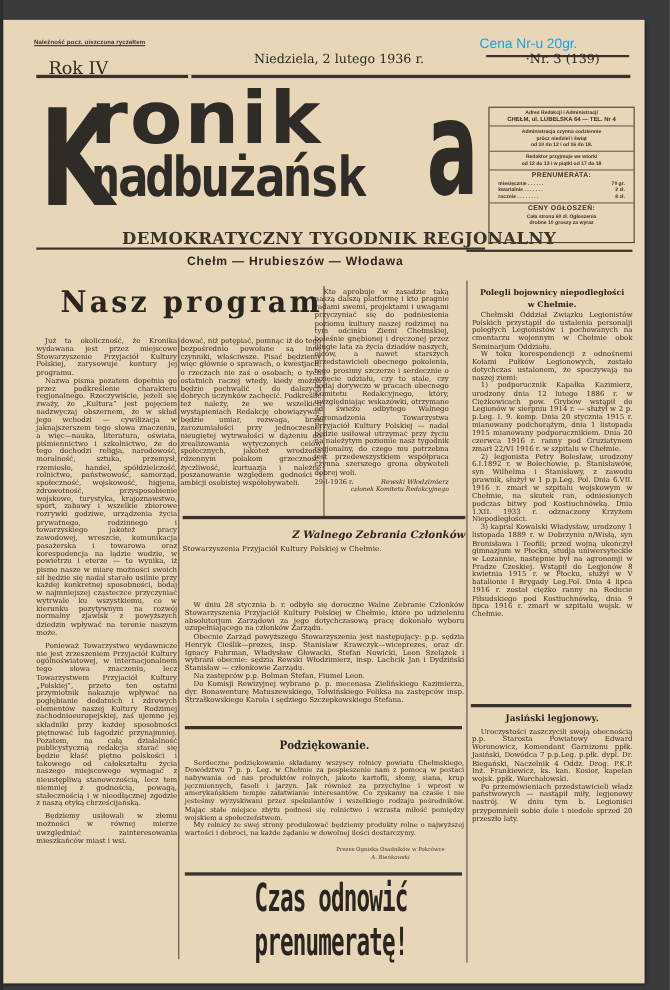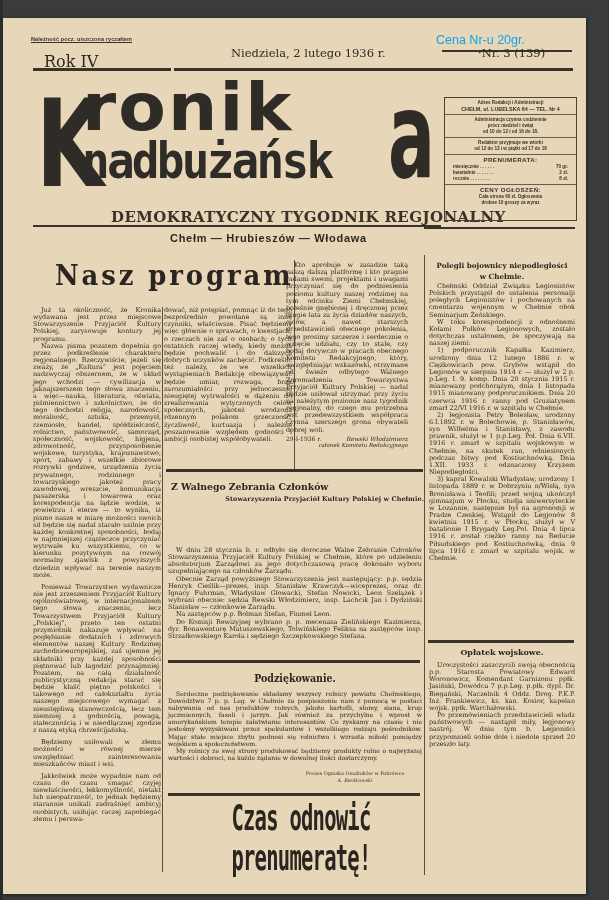--- a/index.html
+++ b/index.html
@@ -32,22 +32,22 @@
   .col{position:absolute;font-size:6.4px;line-height:7.15px;text-align:justify;color:#2e2822;}
   .col p{margin:0;text-indent:8px;}
   .col p.gap{margin-top:5px;}
   .h-nasz{left:55px;top:260px;font-size:27px;font-weight:bold;letter-spacing:3px;color:#2a2520;transform:scaleX(.96);transform-origin:left top;}
   .c1{left:33px;top:307px;width:128px;}
   .c2{left:164px;top:307px;width:128px;}
   .c3{left:286px;top:262px;width:122px;}
   .vrule{position:absolute;background:#5a4d40;width:1px;}
   .sig{font-size:5.5px;text-align:right;font-style:italic;}
   .rule-sect{position:absolute;height:3px;background:#3a332b;}
-  .h-walne{left:171px;top:481px;width:252px;text-align:left;font-size:9.3px;font-weight:bold;color:#2a2520;}
-  .h-walne2{left:166px;top:495px;width:258px;text-align:right;font-size:6.4px;font-weight:bold;color:#2a2520;letter-spacing:.1px;}
+  .h-walne{left:171px;top:481px;width:252px;text-align:right;font-size:9.3px;font-weight:bold;color:#2a2520;font-style:italic;}
+  .h-walne2{left:166px;top:495px;width:258px;text-align:left;font-size:6.4px;font-weight:normal;color:#2a2520;letter-spacing:.1px;}
   .c-walne{left:168px;top:510px;width:254px;margin-top:32px;}
   .h-podz{left:165px;top:672px;width:260px;text-align:center;font-size:10.5px;font-weight:bold;color:#2a2520;transform:scaleX(.9);}
   .c-podz{left:168px;top:690px;width:254px;font-size:6.1px;line-height:7.1px;}
   .podz-sig{left:290px;top:770px;width:130px;text-align:center;font-size:4.9px;line-height:7px;color:#3a3128;}
   .h-czas{left:176px;top:797px;width:250px;text-align:center;font-family:"DejaVu Sans Mono",monospace;font-size:27px;font-weight:bold;letter-spacing:-1px;color:#2a2520;transform:scaleX(.76) scaleY(1.3);transform-origin:center top;}
   .h-polegli{left:428px;top:260px;width:148px;text-align:center;font-size:7.2px;font-weight:bold;line-height:11px;color:#2a2520;}
   .c-pol{left:429px;top:283px;width:146px;}
   .h-oplatek{left:428px;top:647px;width:148px;text-align:center;font-size:8px;font-weight:bold;color:#2a2520;}
   .c-opl{left:429px;top:662px;width:146px;}
 </style>
@@ -114,21 +114,20 @@
 </div>
 <div class="abs rule-right-top"></div>
 
 <div class="abs h-nasz">Nasz program</div>
 
 <div class="col c1">
   <p>Już ta okoliczność, że Kronika wydawana jest przez miejscowe Stowarzyszenie Przyjaciół Kultury Polskiej, zarysowuje kontury jej programu.</p>
   <p>Nazwa pisma pozatem dopełnia go przez podkreślenie charakteru regjonalnego. Rzeczywiście, jeżeli się zważy, że „Kultura” jest pojęciem nadzwyczaj obszernem, że w skład jego wchodzi — cywilizacja w jaknajszerszem tego słowa znaczeniu, a więc—nauka, literatura, oświata, piśmiennictwo i szkolnictwo, że do tego dochodzi religja, narodowość, moralność, sztuka, przemysł, rzemiosło, handel, spółdzielczość, rolnictwo, państwowość, samorząd, społeczność, wojskowość, higjena, zdrowotność, przysposobienie wojskowe, turystyka, krajoznawstwo, sport, zabawy i wszelkie zbiorowe rozrywki godziwe, urządzenia życia prywatnego, rodzinnego i towarzyskiego jakoteż pracy zawodowej, wreszcie, komunikacja pasażerska i towarowa oraz korespodencja na lądzie wodzie, w powietrzu i eterze — to wynika, iż pismo nasze w miarę możności swoich sił będzie się nadal starało usilnie przy każdej konkretnej sposobności, bodaj w najmniejszej cząsteczce przyczyniać wytrwale ku wszystkiemu, co w kierunku pozytywnym na rozwój normalny zjawisk z powyższych dziedzin wpływać na terenie naszym może.</p>
   <p class="gap">Ponieważ Towarzystwo wydawnicze nie jest zrzeszeniem Przyjaciół Kultury ogólnoświatowej, w internacjonalnem tego słowa znaczeniu, lecz Towarzystwem Przyjaciół Kultury „Polskiej”, przeto ten ostatni przymiotnik nakazuje wpływać na pogłębianie dodatnich i zdrowych elementów naszej Kultury Rodzimej zachodnioeuropejskiej, zaś ujemne jej składniki przy każdej sposobności piętnować lub łagodzić przynajmniej. Pozatem, na całą działalność publicystyczną redakcja starać się będzie kłaść piętno polskości i takowego od całokształtu życia naszego miejscowego wymagać z nieustępliwą stanowczością, lecz tem niemniej z godnością, powagą, stałecznością i w nieodłącznej zgodzie z naszą etyką chrześcijańską.</p>
   <p class="gap">Będziemy usiłowali w złemu możności w równej mierze uwzględniać zainteresowania mieszkańców miast i wsi.</p>
-  <p class="gap">Jakkolwiek może wypadnie nam od czasu do czasu smagać czyjej niewłaściwości, lekkomyślność, nietakt lub nieopatrzność, to jednak będziemy starannie unikali zadraśnięć ambicyj osobistych, usiłując raczej zapobiegać złemu i perswa-</p>
 </div>
 <div class="vrule" style="left:162px;top:307px;height:565px;"></div>
 
 <div class="col c2">
   <p style="text-indent:0">dować, niż potępiać, pomnąc iż do tego bezpośrednio powołane są inne czynniki, właściwsze. Pisać będziemy więc głównie o sprawach, o kwestjach, o rzeczach nie zaś o osobach; o tych ostatnich raczej wtedy, kiedy można będzie pochwalić i do dalszych dobrych uczynków zachęcić. Podkreślić też należy, że we wszelkich wystąpieniach Redakcję obowiązywać będzie umiar, rozwaga, brak zarozumiałości przy jednoczesnej nieugiętej wytrwałości w dążeniu do zrealizowania wytyczonych celów społecznych, jakoteż wrodzona rdzennym polakom grzeczność, życzliwość, kurtuazja i należne poszanowanie względem godności i ambicji osobistej współobywateli.</p>
 </div>
 <div class="vrule" style="left:294px;top:260px;height:210px;"></div>
 
 <div class="col c3">
   <p>Kto aprobuje w zasadzie taką naszą dalszą platformę i kto pragnie radami swemi, projektami i uwagami przyczyniać się do podniesienia poziomu kultury naszej rodzimej na tym odcinku Ziemi Chełmskiej, boleśnie gnębionej i dręczonej przez długie lata za życia dziadów naszych, ojców, a nawet starszych przedstawicieli obecnego pokolenia, tego prosimy szczerze i serdecznie o wzięcie udziału, czy to stale, czy bodaj dorywczo w pracach obecnego Komitetu Redakcyjnego, który, uwzględniając wskazówki, otrzymane od świeżo odbytego Walnego Zgromadzenia Towarzystwa Przyjaciół Kultury Polskiej — nadal będzie usiłował utrzymać przy życiu na należytym poziomie nasz tygodnik regjonalny, do czego mu potrzebna jest przedewszystkiem współpraca czynna szerszego grona obywateli dobrej woli.</p>
@@ -165,26 +164,26 @@
 <div class="rule-sect" style="left:168px;top:793px;width:252px;"></div>
 
 <div class="abs h-czas">Czas odnowić prenumeratę!</div>
 
 <div class="vrule" style="left:424px;top:255px;height:620px;"></div>
 <div class="abs h-polegli">
   <div>Polegli bojownicy niepodległości</div>
   <div>w Chełmie.</div>
 </div>
 <div class="col c-pol">
-  <p>Chełmski Oddział Związku Legionistów Polskich przystąpił do ustalenia personalji poległych Legionistów i pochowanych na cmentarzu wojennym w Chełmie obok Seminarjum Żeńskiego.</p>
+  <p>Chełmski Oddział Związku Legionistów Polskich przystąpił do ustalenia personalji poległych Legionistów i pochowanych na cmentarzu wojennym w Chełmie obok Seminarjum Oddziału.</p>
   <p>W toku korespondencji z odnośnemi Kołami Pułków Legionowych, zostało dotychczas ustalonem, że spoczywają na naszej ziemi:</p>
   <p>1) podporucznik Kapałka Kazimierz, urodzony dnia 12 lutego 1886 r. w Ciężkowicach pow. Grybów wstąpił do Legionów w sierpniu 1914 r. — służył w 2 p. p.Leg. I. 9. komp. Dnia 20 stycznia 1915 r. mianowany podchorążym, dnia 1 listopada 1915 mianowany podporucznikiem. Dnia 20 czerwca 1916 r. ranny pod Gruziatynem zmarł 22/VI 1916 r. w szpitalu w Chełmie.</p>
   <p>2) legjonista Petry Bolesław, urodzony 6.I.1892 r. w Bolechowie, p. Stanisławów, syn Wilhelma i Stanisławy, z zawodu prawnik, służył w 1 p.p.Leg. Pol. Dnia 6.VII. 1916 r. zmarł w szpitalu wojskowym w Chełmie, na skutek ran, odniesionych podczas bitwy pod Kostiuchnówką. Dnia 1.XII. 1933 r. odznaczony Krzyżem Niepodległości.</p>
   <p>3) kapral Kowalski Władysław, urodzony 1 listopada 1889 r. w Dobrzyniu n/Wisłą, syn Bronisława i Teofili; przed wojną ukończył gimnazjum w Płocku, studja uniwersyteckie w Lozannie, następnie był na agronomji w Pradze Czeskiej. Wstąpił do Legjonów 8 kwietnia 1915 r. w Płocku, służył w V batalionie I Brygady Leg.Pol. Dnia 4 lipca 1916 r. został ciężko ranny na Reducie Piłsudskiego pod Kostiuchnówką, dnia 9 lipca 1916 r. zmarł w szpitalu wojsk. w Chełmie.</p>
 </div>
 
 <div class="rule-sect" style="left:428px;top:640px;width:146px;"></div>
 
-<div class="abs h-oplatek">Opłatek wojskowe.</div>
+<div class="abs h-oplatek">Jasiński legjonowy.</div>
 <div class="col c-opl">
   <p>Uroczystości zaszczycili swoją obecnością p.p. Starosta Powiatowy Edward Woronowicz, Komendant Garnizonu ppłk. Jasiński, Dowódca 7 p.p.Leg. p.płk. dypl. Dr. Biegański, Naczelnik 4 Oddz. Drog. P.K.P. Inż. Frankiewicz, ks. kan. Kosior, kapelan wojsk. ppłk. Warchałowski.</p>
   <p>Po przemówieniach przedstawicieli władz państwowych — nastąpił miły, legjonowy nastrój. W dniu tym b. Legioniści przypomnieli sobie dole i niedole sprzed 20 przeszło laty.</p>
 </div>
 
 </body></html>

